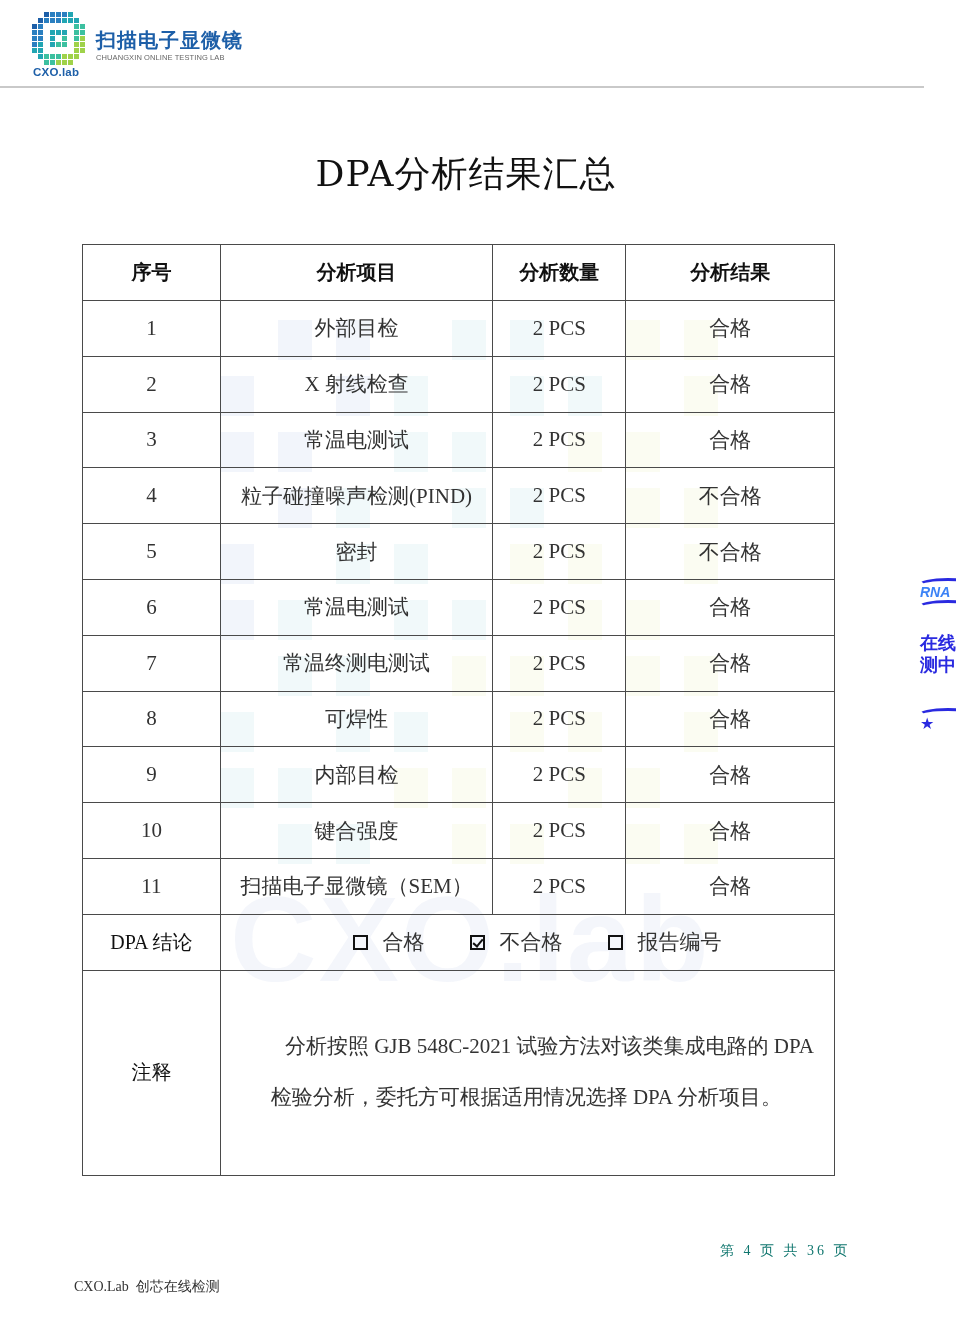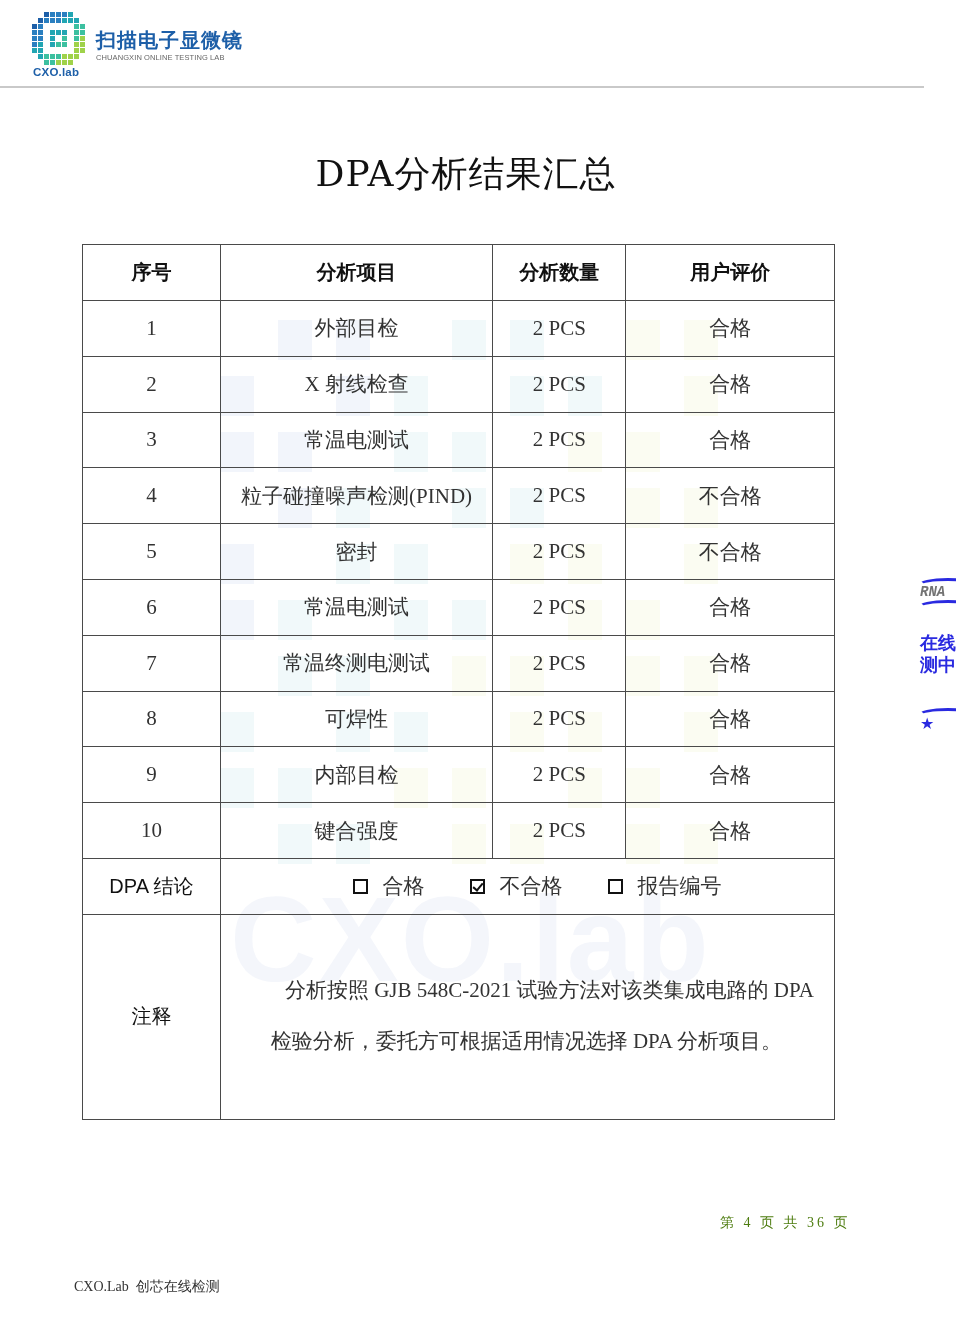--- a/index.html
+++ b/index.html
@@ -23,36 +23,36 @@
   .wm-sq { position: absolute; width: 34px; height: 40px; }
   .wm-text { position: absolute; left: 10px; top: 570px; font-family: "Liberation Sans", sans-serif; font-size: 120px; font-weight: bold; color: rgba(60,100,180,0.06); letter-spacing: 2px; }
 
   
   table.result-table { position: absolute; left: 82px; top: 244px; width: 753px; border-collapse: collapse; font-family: "Liberation Serif", "DejaVu Serif", serif; }
   table.result-table td, table.result-table th { border: 1.5px solid #4a4a4a; text-align: center; vertical-align: middle; font-size: 21px; color: #333; font-weight: normal; background: transparent; }
   table.result-table th { height: 56px; font-family: "DejaVu Sans", sans-serif; font-weight: bold; font-size: 20px; color: #111; }
   table.result-table tr.data td { height: 55.8px; }
   col.c1 { width: 138px; } col.c2 { width: 273px; } col.c3 { width: 133px; } col.c4 { width: 209px; }
   .conclusion-row td { height: 56px; }
-  .row-label { font-family: Liberation Sans, sans-serif; font-weight: bold; font-size: 20px !important; color: #111 !important; }
+  .row-label { font-family: Liberation Serif, serif; font-weight: bold; font-size: 20px !important; color: #111 !important; }
   .checks { display: flex; justify-content: center; align-items: center; gap: 46px; padding-left: 20px; }
   .check { display: flex; align-items: center; gap: 14px; font-size: 21px; color: #333; }
   .box { width: 15px; height: 15px; border: 2px solid #111; position: relative; display: inline-block; }
   .box.checked::after { content: ""; position: absolute; left: 3px; top: 0px; width: 4px; height: 8px; border-right: 2px solid #111; border-bottom: 2px solid #111; transform: rotate(40deg); }
   .note-row td { height: 205px; margin-top: 48px; }
   .note-text { text-align: left; padding: 50px 10px 0 8px; font-size: 21px; line-height: 51px; color: #333; text-indent: 46px; vertical-align: top !important; }
 
   
   .footer-left { position: absolute; left: 74px; top: 1278px; font-family: "Liberation Serif", serif; font-size: 14px; color: #333; }
-  .footer-right { position: absolute; left: 720px; top: 1214px; font-family: "Liberation Serif", serif; font-size: 14px; color: #4d7c0f; letter-spacing: 3px; }
+  .footer-right { position: absolute; left: 720px; top: 1242px; font-family: "Liberation Serif", serif; font-size: 14px; color: #0f766e; letter-spacing: 3px; }
 
   
   .stamp { position: absolute; left: 916px; top: 574px; width: 40px; height: 170px; overflow: hidden; }
   .stamp .arc { position: absolute; left: 2px; width: 60px; height: 14px; border: 3px solid #2a2ae0; border-color: #2a2ae0 transparent transparent transparent; border-radius: 50%; }
-  .stamp .rna { position: absolute; left: 4px; top: 10px; font-family: Liberation Mono, monospace; font-style: italic; font-size: 14px; font-weight: bold; color: #737373; }
+  .stamp .rna { position: absolute; left: 4px; top: 10px; font-family: Liberation Sans, sans-serif; font-style: italic; font-size: 14px; font-weight: bold; color: #3b82f6; }
   .stamp .cn { position: absolute; left: 4px; top: 58px; font-family: "DejaVu Sans", sans-serif; font-weight: bold; font-size: 18px; line-height: 22px; color: #2a2ae0; width: 40px; }
   .stamp .star { position: absolute; left: 4px; top: 140px; font-size: 16px; color: #2a2ae0; }
 </style>
 </head>
 <body>
 
 <div class="header">
   <div class="logo-mark" id="logoMark">
       <span class="dot" style="left: 12px; top: 0px; background: rgb(29, 95, 168);"></span>
       <span class="dot" style="left: 18px; top: 0px; background: rgb(42, 127, 192);"></span>
@@ -183,21 +183,21 @@
       <col class="c1">
       <col class="c2">
       <col class="c3">
       <col class="c4">
     </colgroup>
   <thead>
     <tr>
       <th>序号</th>
       <th>分析项目</th>
       <th>分析数量</th>
-      <th>用户评价</th>
+      <th>分析结果</th>
     </tr>
   </thead>
   <tbody id="tbody">
     <tr class="data">
         <td>1</td>
         <td>外部目检</td>
         <td>2 PCS</td>
         <td>合格</td>
       </tr>
     <tr class="data">
@@ -244,20 +244,26 @@
       </tr>
     <tr class="data">
         <td>9</td>
         <td>内部目检</td>
         <td>2 PCS</td>
         <td>合格</td>
       </tr>
     <tr class="data">
         <td>10</td>
         <td>键合强度</td>
+        <td>2 PCS</td>
+        <td>合格</td>
+      </tr>
+    <tr class="data">
+        <td>11</td>
+        <td>扫描电子显微镜（SEM）</td>
         <td>2 PCS</td>
         <td>合格</td>
       </tr>
 
     <tr class="conclusion-row">
       <td class="row-label">DPA 结论</td>
       <td colspan="3">
         <div class="checks">
           <span class="check">
               <span class="box"></span>

